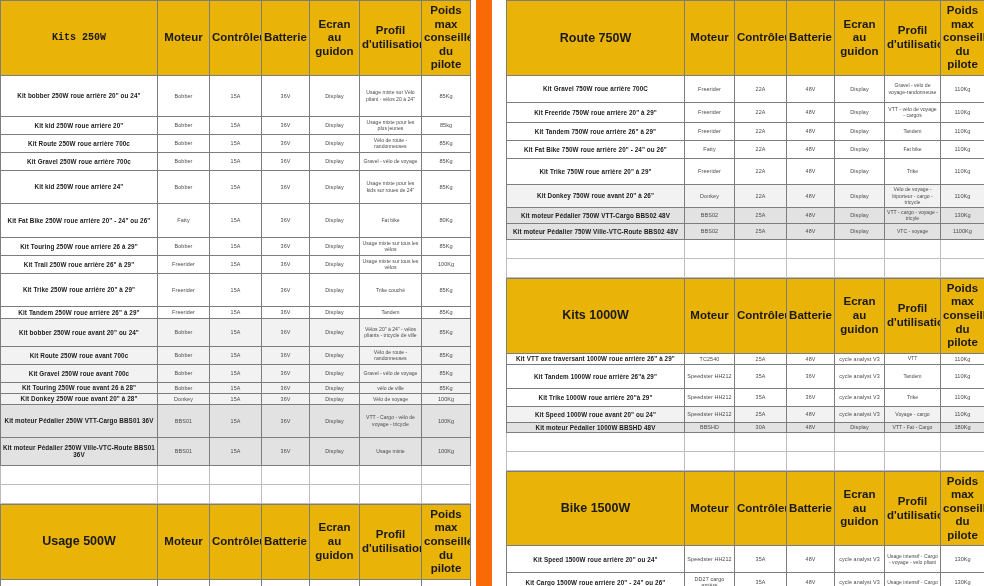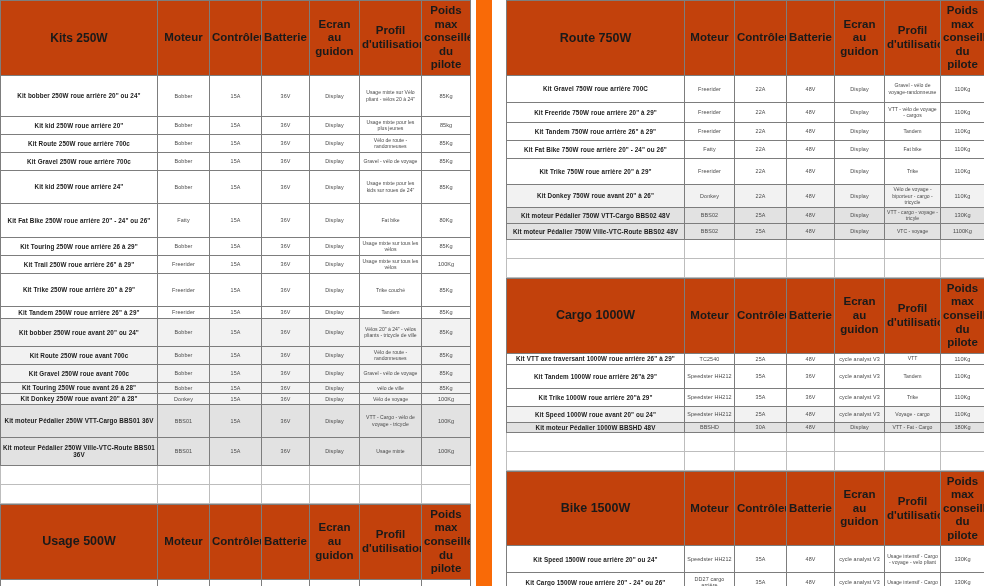--- a/index.html
+++ b/index.html
@@ -55,42 +55,42 @@
     color:#4a4a4a;
     line-height:1.3;
   }
   table.kit td.wt{
     font-size:5.6px;
     color:#4a4a4a;
   }
   tr.shade td{background:#e2e2e2;}
   tr.shade2 td{background:#f2f2f2;}
   tr.blank td{border:1px solid #bdbdbd;background:#fff;}
-  .hdr-row th{background:#c2410c;}
+  .hdr-row th{background:#eab308;}
 </style>
 </head>
 <body>
 
 <div class="page">
 
   <div class="col col-left">
     <div id="left-tables">
         <table class="kit">
           <colgroup>
             <col style="width: 157px;">
             <col style="width: 52px;">
             <col style="width: 52px;">
             <col style="width: 48px;">
             <col style="width: 50px;">
             <col style="width: 62px;">
             <col style="width: 49px;">
           </colgroup>
           <thead>
             <tr class="hdr-row" style="height: 40px;">
-              <th style="font-size: 12px;">Kits 250W</th>
+              <th style="font-size: 10px; font-family: Liberation Mono, monospace;">Kits 250W</th>
               <th>Moteur</th>
               <th>Contrôleur</th>
               <th>Batterie</th>
               <th>Ecran au guidon</th>
               <th>Profil d'utilisation</th>
               <th>Poids max conseillé du pilote</th>
             </tr>
           </thead>
           <tbody>
             <tr class="" style="height: 41px;">
@@ -425,21 +425,21 @@
             <col style="width: 178px;">
             <col style="width: 50px;">
             <col style="width: 52px;">
             <col style="width: 48px;">
             <col style="width: 50px;">
             <col style="width: 56px;">
             <col style="width: 44px;">
           </colgroup>
           <thead>
             <tr class="hdr-row" style="height: 40px;">
-              <th style="font-size: 12.5px;">Cargo 1000W</th>
+              <th style="font-size: 12.5px;">Kits 1000W</th>
               <th>Moteur</th>
               <th>Contrôleur</th>
               <th>Batterie</th>
               <th>Ecran au guidon</th>
               <th>Profil d'utilisation</th>
               <th>Poids max conseillé du pilote</th>
             </tr>
           </thead>
           <tbody>
             <tr class="" style="height: 11px;">

